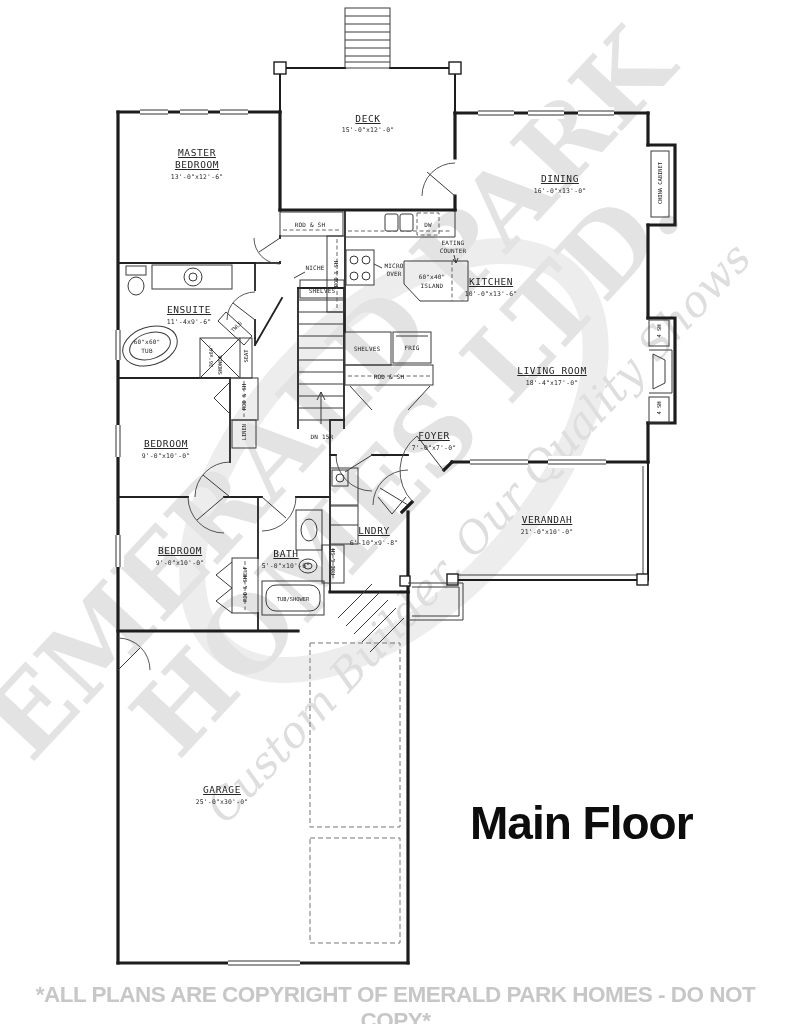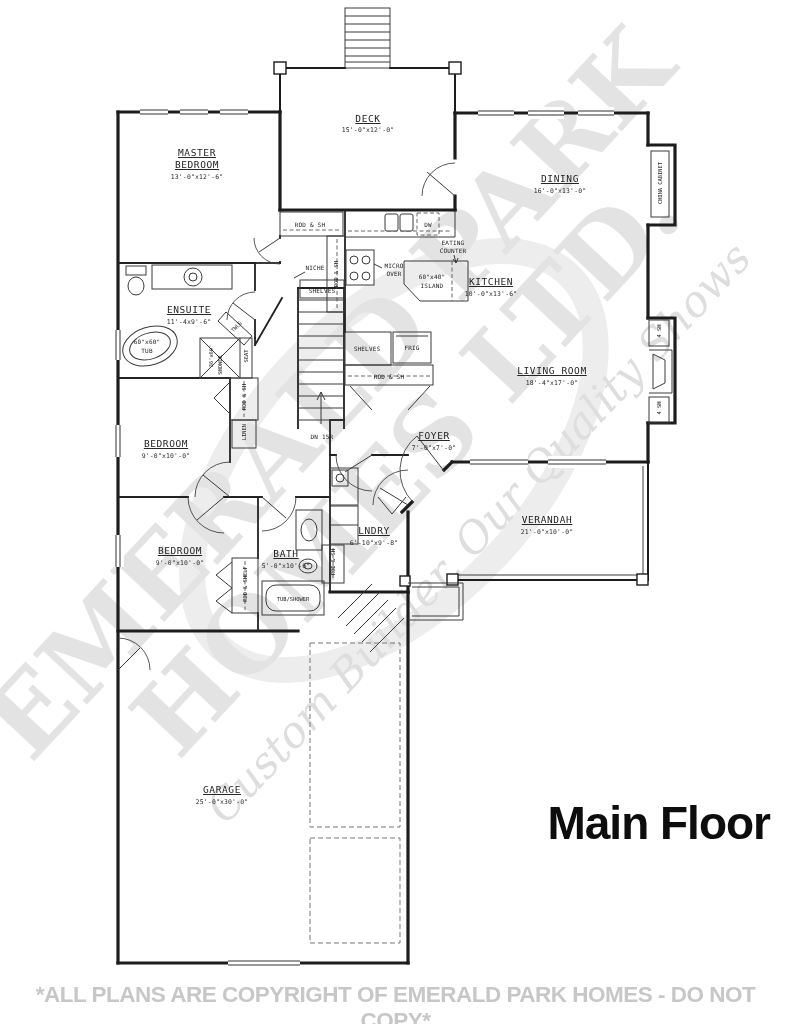--- a/index.html
+++ b/index.html
@@ -21,21 +21,21 @@
   .wall2{stroke:#1c1c1c;stroke-width:2;fill:none;stroke-linecap:square;}
   .iw{stroke:#222;stroke-width:1.8;fill:none;stroke-linecap:square;}
   .th{stroke:#3a3a3a;stroke-width:1;fill:none;}
   .thf{stroke:#3a3a3a;stroke-width:1;fill:#fff;}
   .dash{stroke:#555;stroke-width:.9;fill:none;stroke-dasharray:4 2.5;}
   .gdash{stroke:#777;stroke-width:1;fill:none;stroke-dasharray:5 3;}
   .arc{stroke:#444;stroke-width:.9;fill:none;}
   .post{fill:#fff;stroke:#1c1c1c;stroke-width:1.4;}
   .win{fill:#fff;stroke:none;}
   .winl{stroke:#333;stroke-width:1;fill:none;}
-  #title{position:absolute;left:470px;top:796px;width:300px;text-align:right;
+  #title{position:absolute;left:470px;top:796px;width:300px;text-align:left;
          font-family:"Liberation Sans",sans-serif;font-weight:bold;font-size:46px;
          color:#0d0d0d;letter-spacing:-1px;}
   #footer{position:absolute;left:0;top:982px;width:791px;text-align:center;
           font-family:"Liberation Sans",sans-serif;font-weight:bold;font-size:22.5px;
           color:#c7c7c7;letter-spacing:-.5px;}
 </style>
 </head>
 <body>
 
 <div id="page">

